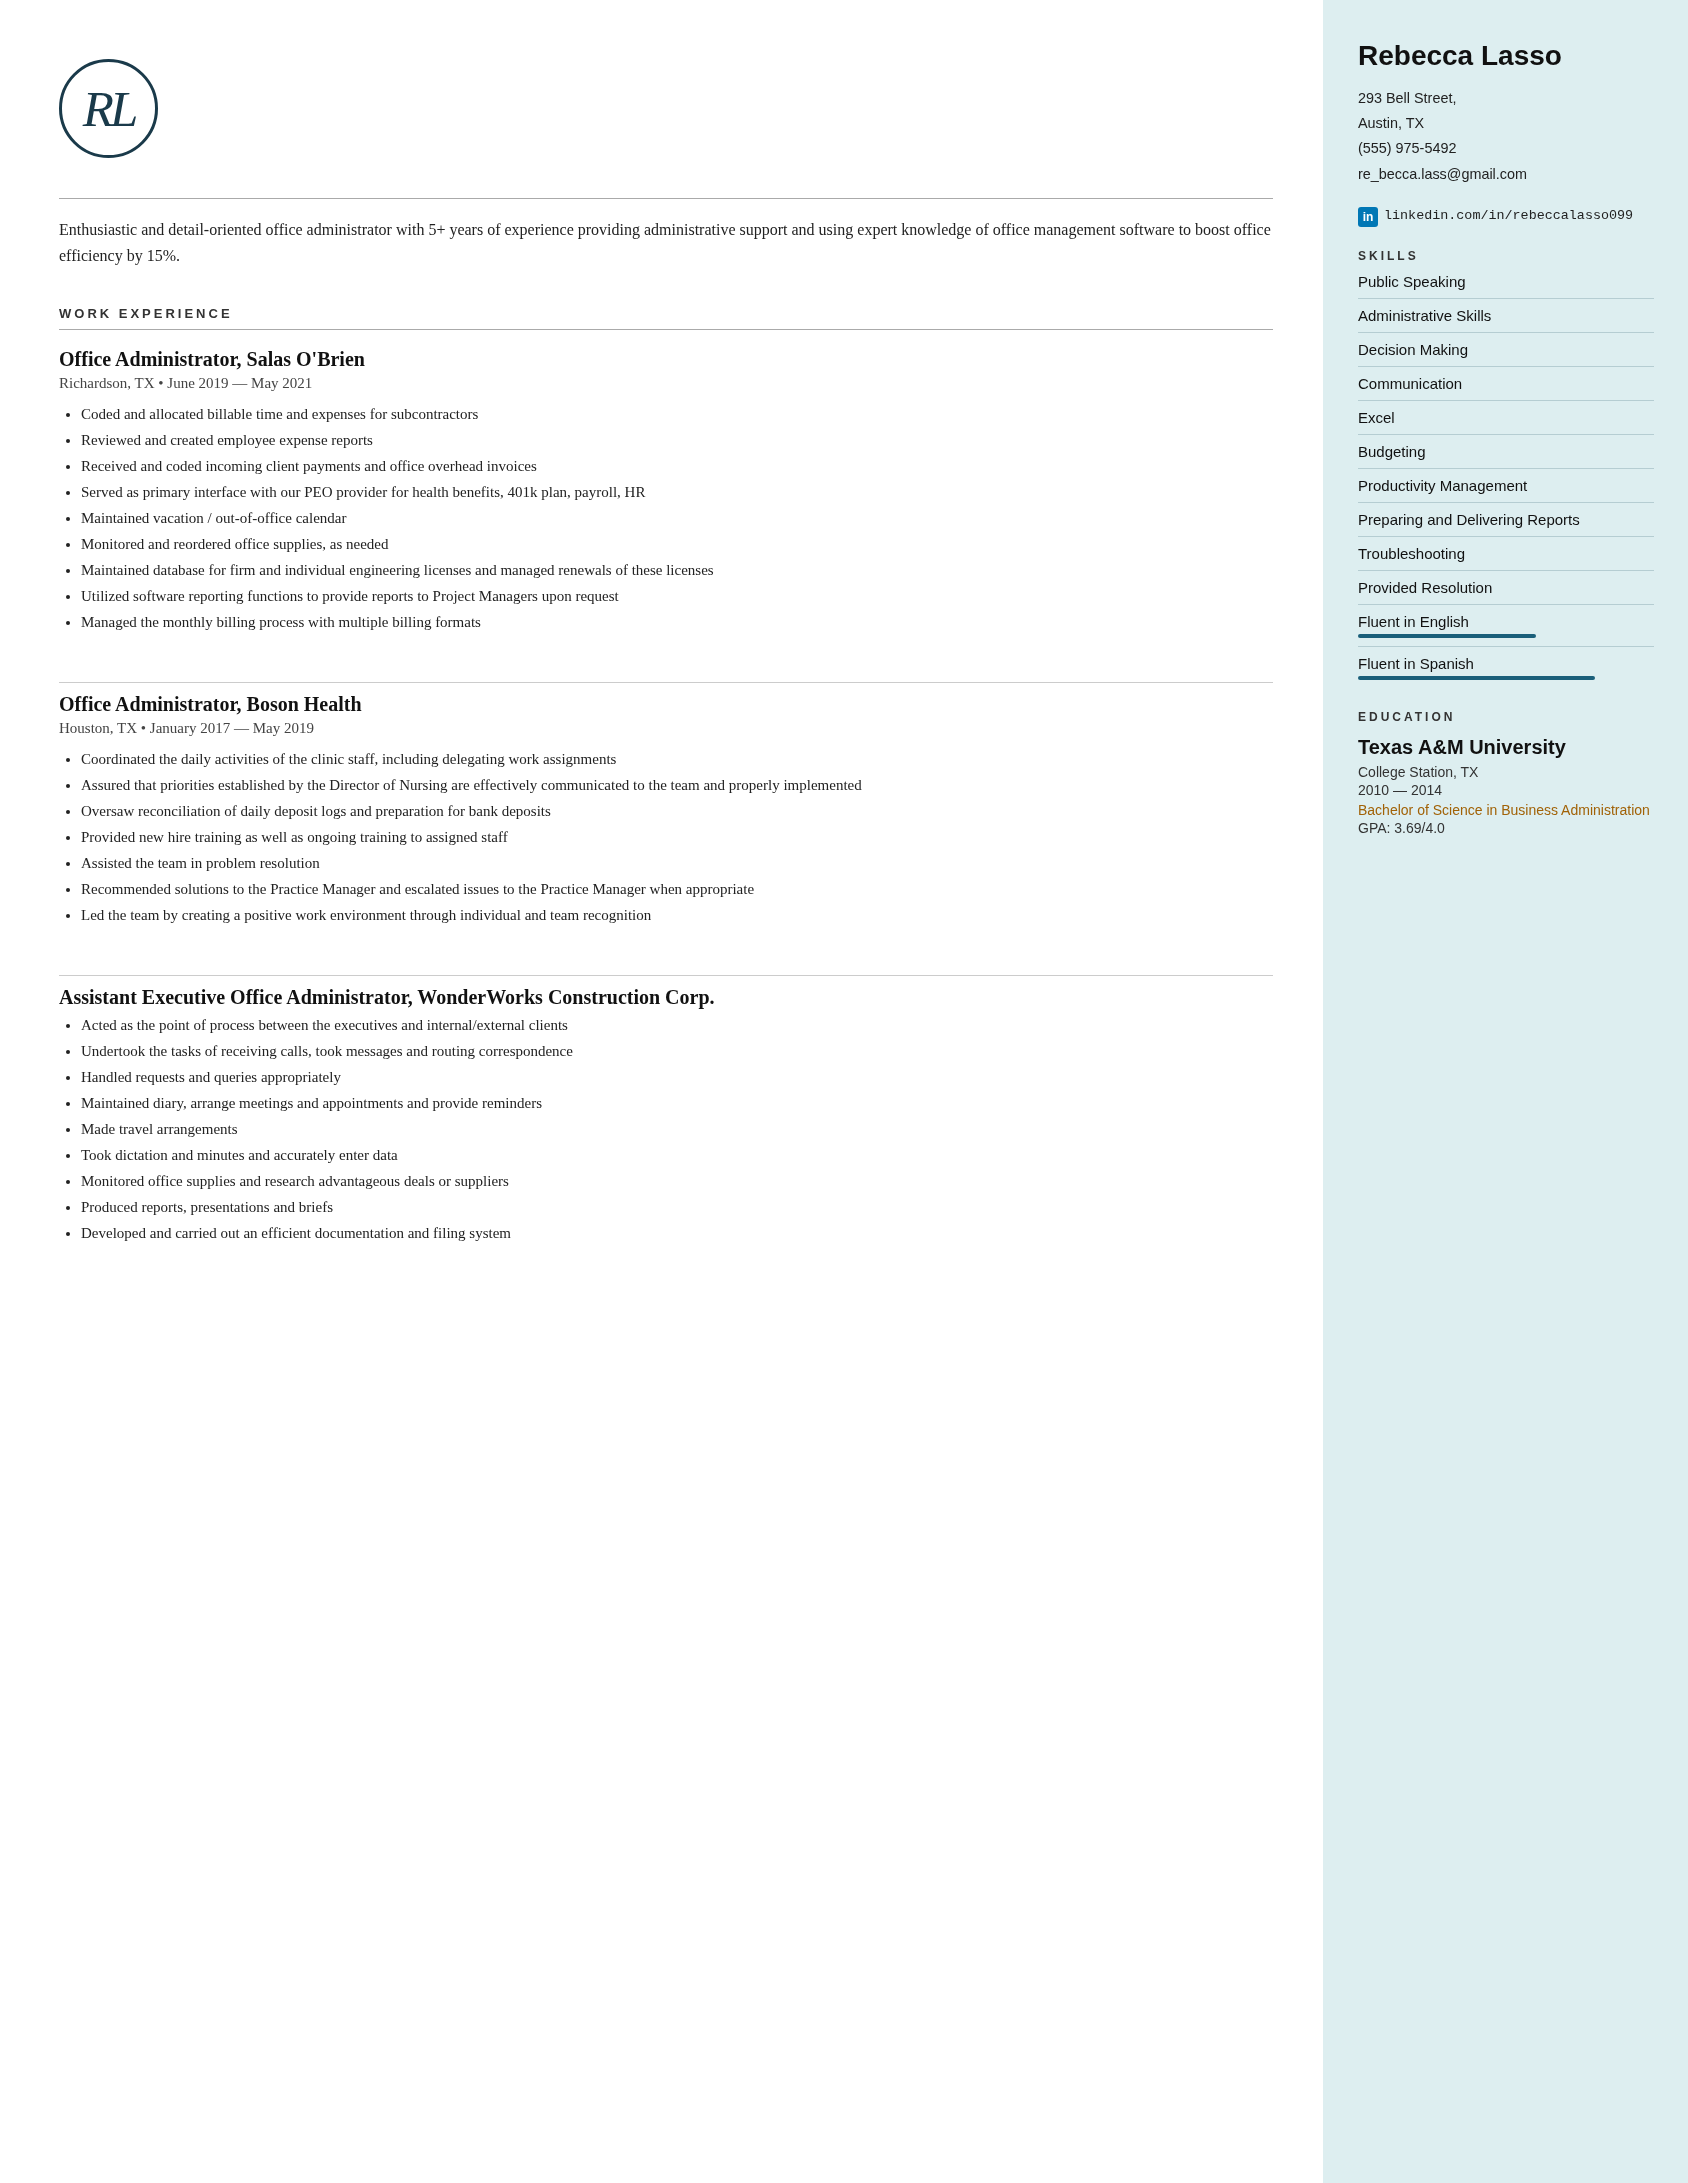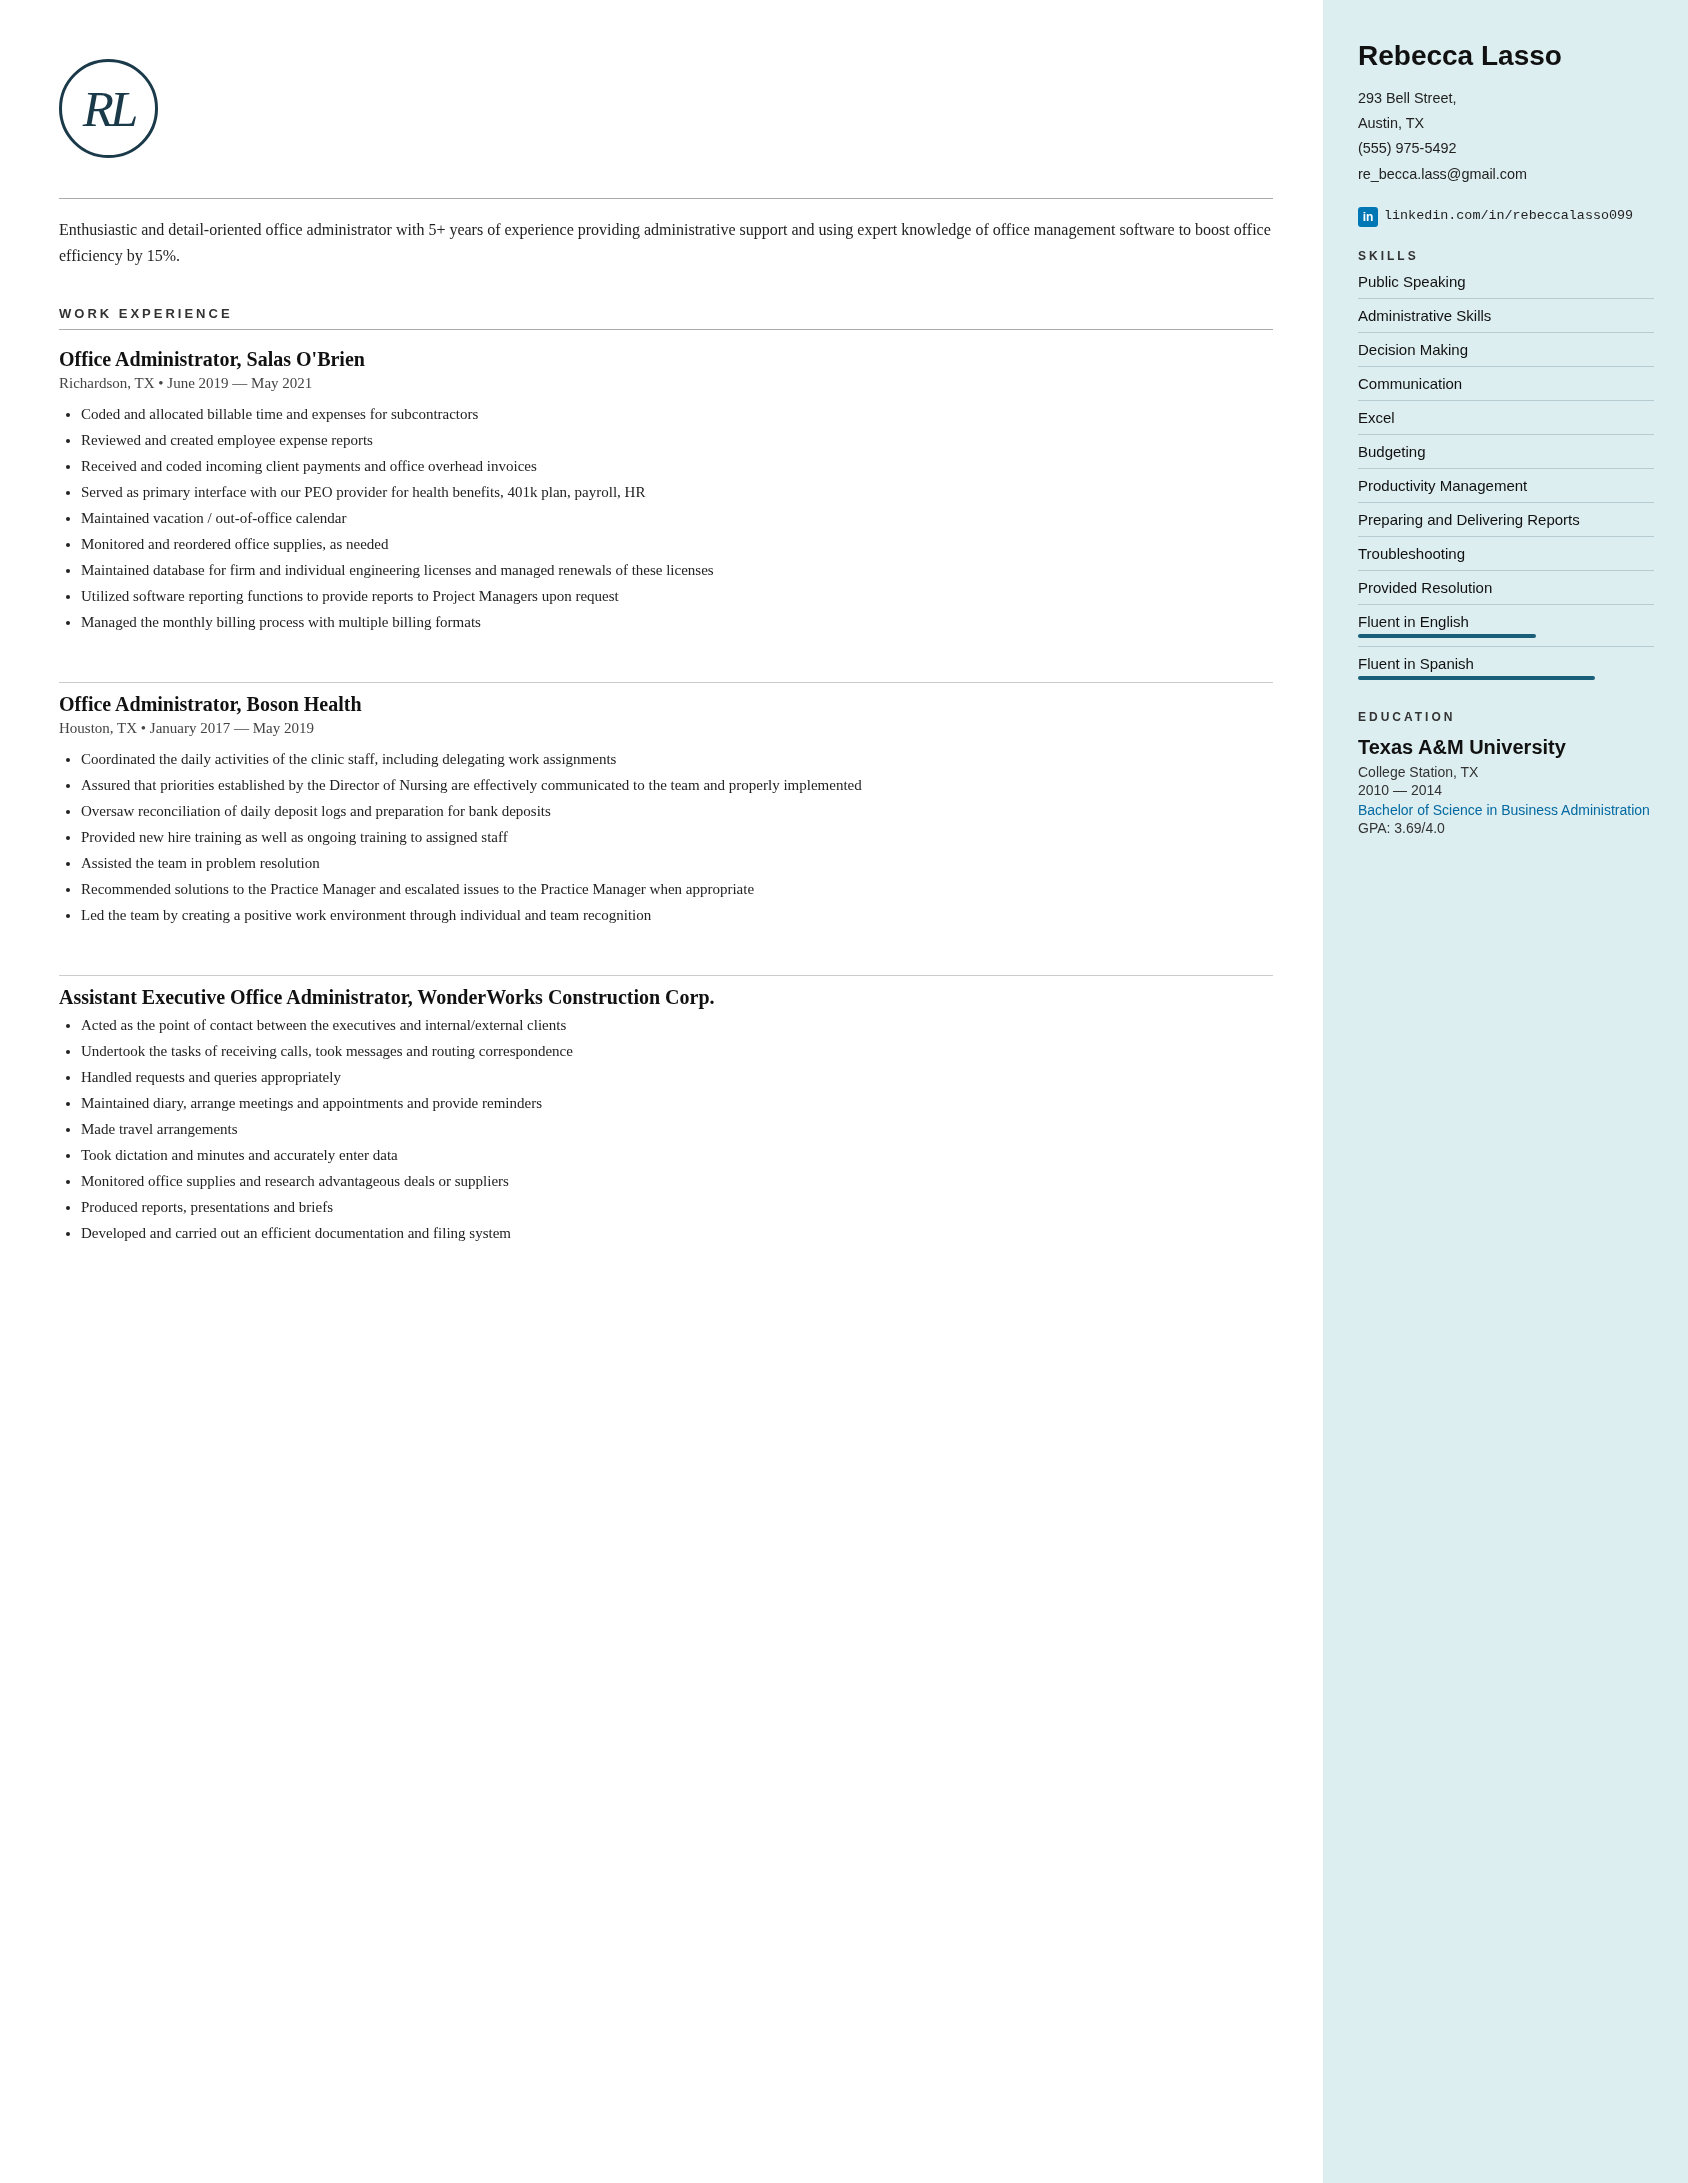--- a/index.html
+++ b/index.html
@@ -179,21 +179,21 @@
       margin-bottom: 2px;
     }
     .edu-years {
       font-size: 14px;
       color: #333;
       font-family: Arial, Helvetica, sans-serif;
       margin-bottom: 4px;
     }
     .edu-degree {
       font-size: 14px;
-      color: #0369a1;
+      color: #a16207;
       font-family: Arial, Helvetica, sans-serif;
       margin-bottom: 2px;
     }
     .edu-gpa {
       font-size: 14px;
       color: #333;
       font-family: Arial, Helvetica, sans-serif;
     }
     .work-section-header {
       margin-top: 0;
@@ -240,21 +240,21 @@
           <li>Oversaw reconciliation of daily deposit logs and preparation for bank deposits</li>
           <li>Provided new hire training as well as ongoing training to assigned staff</li>
           <li>Assisted the team in problem resolution</li>
           <li>Recommended solutions to the Practice Manager and escalated issues to the Practice Manager when appropriate</li>
           <li>Led the team by creating a positive work environment through individual and team recognition</li>
         </ul>
       </div>
       <div class="work-block">
         <div class="job-title">Assistant Executive Office Administrator, WonderWorks Construction Corp.</div>
         <ul class="job-bullets">
-          <li>Acted as the point of contact between the executives and internal/external clients</li>
+          <li>Acted as the point of process between the executives and internal/external clients</li>
           <li>Undertook the tasks of receiving calls, took messages and routing correspondence</li>
           <li>Handled requests and queries appropriately</li>
           <li>Maintained diary, arrange meetings and appointments and provide reminders</li>
           <li>Made travel arrangements</li>
           <li>Took dictation and minutes and accurately enter data</li>
           <li>Monitored office supplies and research advantageous deals or suppliers</li>
           <li>Produced reports, presentations and briefs</li>
           <li>Developed and carried out an efficient documentation and filing system</li>
         </ul>
       </div>

